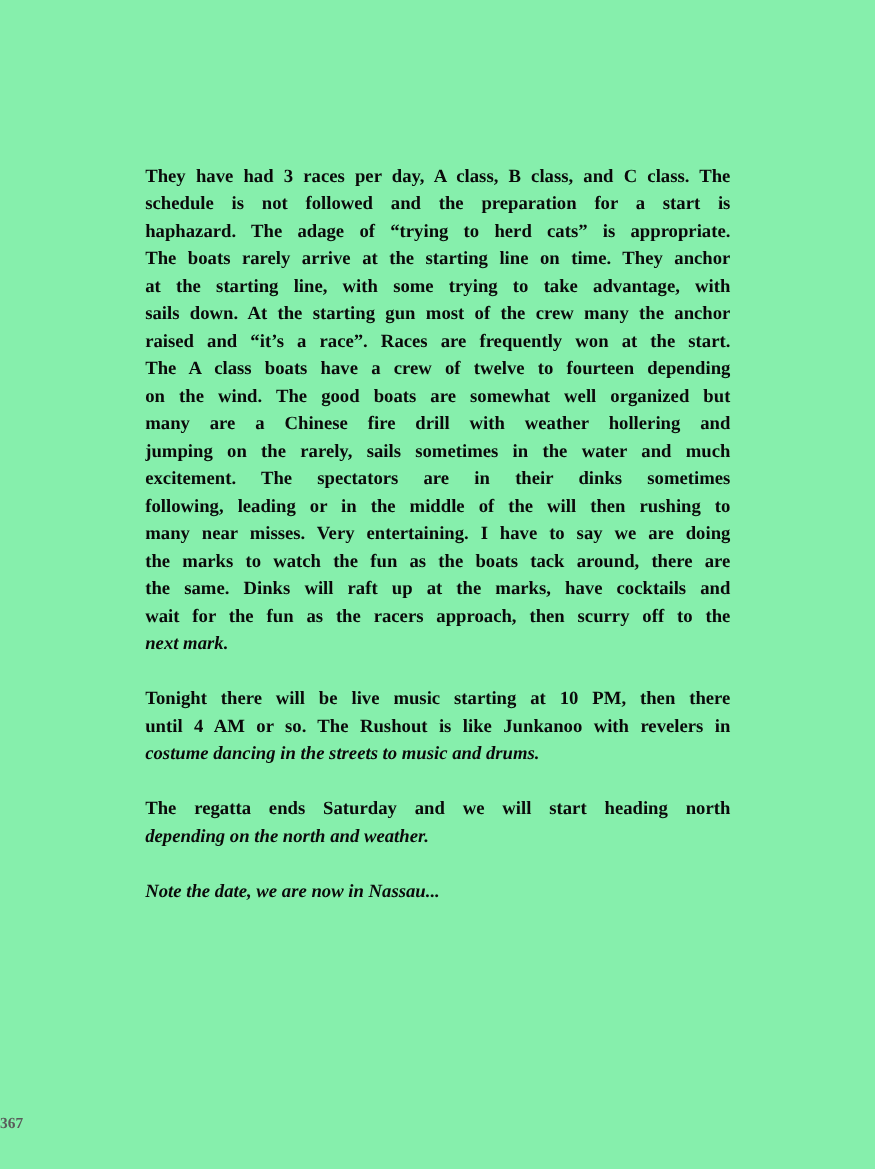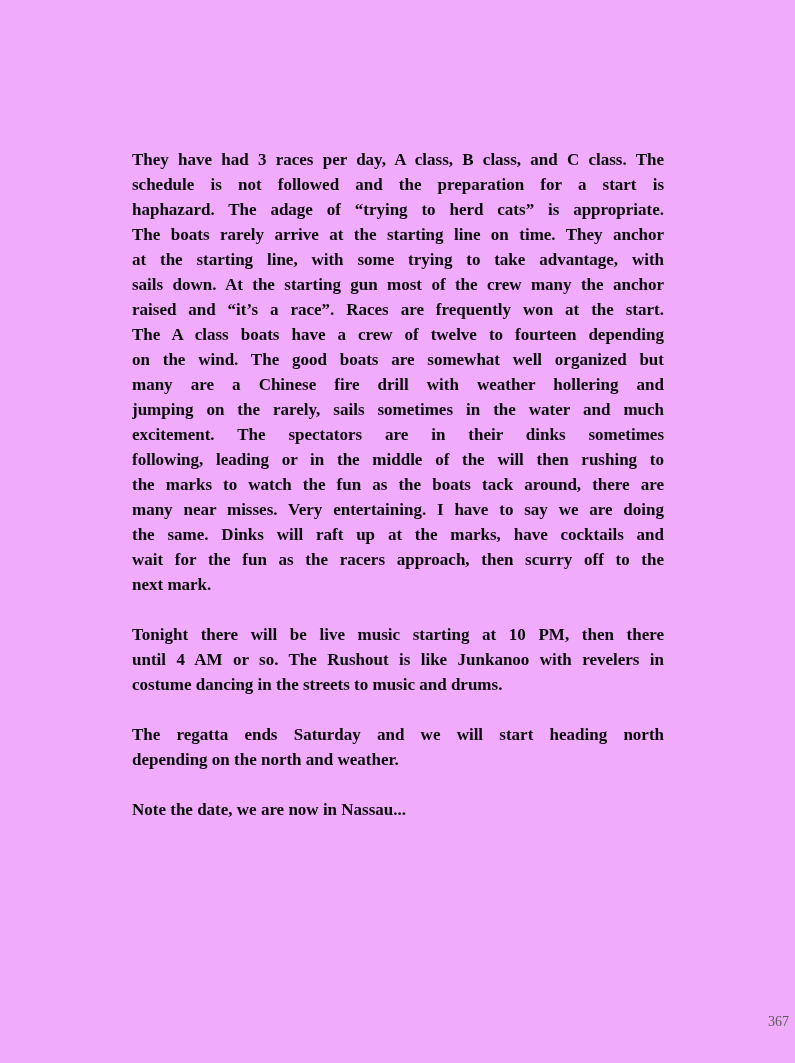--- a/index.html
+++ b/index.html
@@ -12,21 +12,21 @@
     height: 1063px;
     position: relative;
     overflow: hidden;
     font-family: "Liberation Serif", "DejaVu Serif", serif;
   }
   .page {
     position: absolute;
     left: 0; top: 0;
     width: 795px;
     height: 1063px;
-    background: #f0abfc;
+    background: #86efac;
   }
   .text-block {
     position: absolute;
     left: 132px;
     top: 147px;
     width: 532px;
     color: #0a0a0a;
     font-weight: 700;
     font-size: 17px;
   }
@@ -39,29 +39,30 @@
   .line {
     height: 25px;
     line-height: 25px;
     white-space: normal;
     overflow: hidden;
     text-align: justify;
     text-align-last: justify;
   }
   .line.last {
     text-align-last: left;
+    font-style: italic;
   }
   .page-number {
     position: absolute;
     left: 0;
     top: 1013px;
     width: 789px;
-    text-align: right;
+    text-align: left;
     color: #5a5a5a;
-    font-weight: 400;
+    font-weight: 700;
     font-size: 14px;
     line-height: 18px;
   }
 </style>
 </head>
 <body>
 
 <div class="page">
   <div class="text-block">
       <div class="paragraph">
@@ -71,22 +72,22 @@
         <div class="line">The boats rarely arrive at the starting line on time. They anchor</div>
         <div class="line">at the starting line, with some trying to take advantage, with</div>
         <div class="line">sails down. At the starting gun most of the crew many the anchor</div>
         <div class="line">raised and “it’s a race”. Races are frequently won at the start.</div>
         <div class="line">The A class boats have a crew of twelve to fourteen depending</div>
         <div class="line">on the wind. The good boats are somewhat well organized but</div>
         <div class="line">many are a Chinese fire drill with weather hollering and</div>
         <div class="line">jumping on the rarely, sails sometimes in the water and much</div>
         <div class="line">excitement. The spectators are in their dinks sometimes</div>
         <div class="line">following, leading or in the middle of the will then rushing to</div>
+        <div class="line">many near misses. Very entertaining. I have to say we are doing</div>
         <div class="line">the marks to watch the fun as the boats tack around, there are</div>
-        <div class="line">many near misses. Very entertaining. I have to say we are doing</div>
         <div class="line">the same. Dinks will raft up at the marks, have cocktails and</div>
         <div class="line">wait for the fun as the racers approach, then scurry off to the</div>
         <div class="line last">next mark.</div>
       </div>
       <div class="paragraph">
         <div class="line">Tonight there will be live music starting at 10 PM, then there</div>
         <div class="line">until 4 AM or so. The Rushout is like Junkanoo with revelers in</div>
         <div class="line last">costume dancing in the streets to music and drums.</div>
       </div>
       <div class="paragraph">

